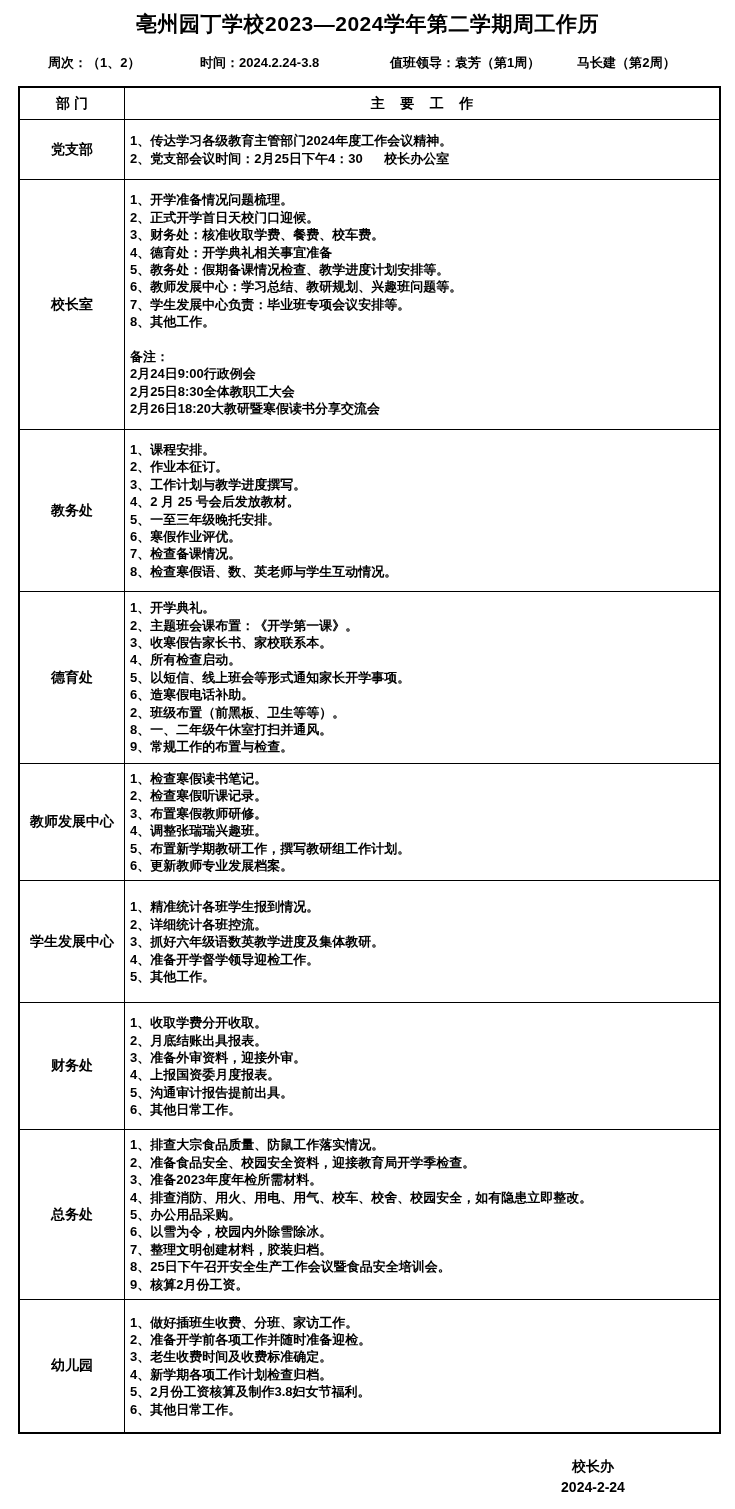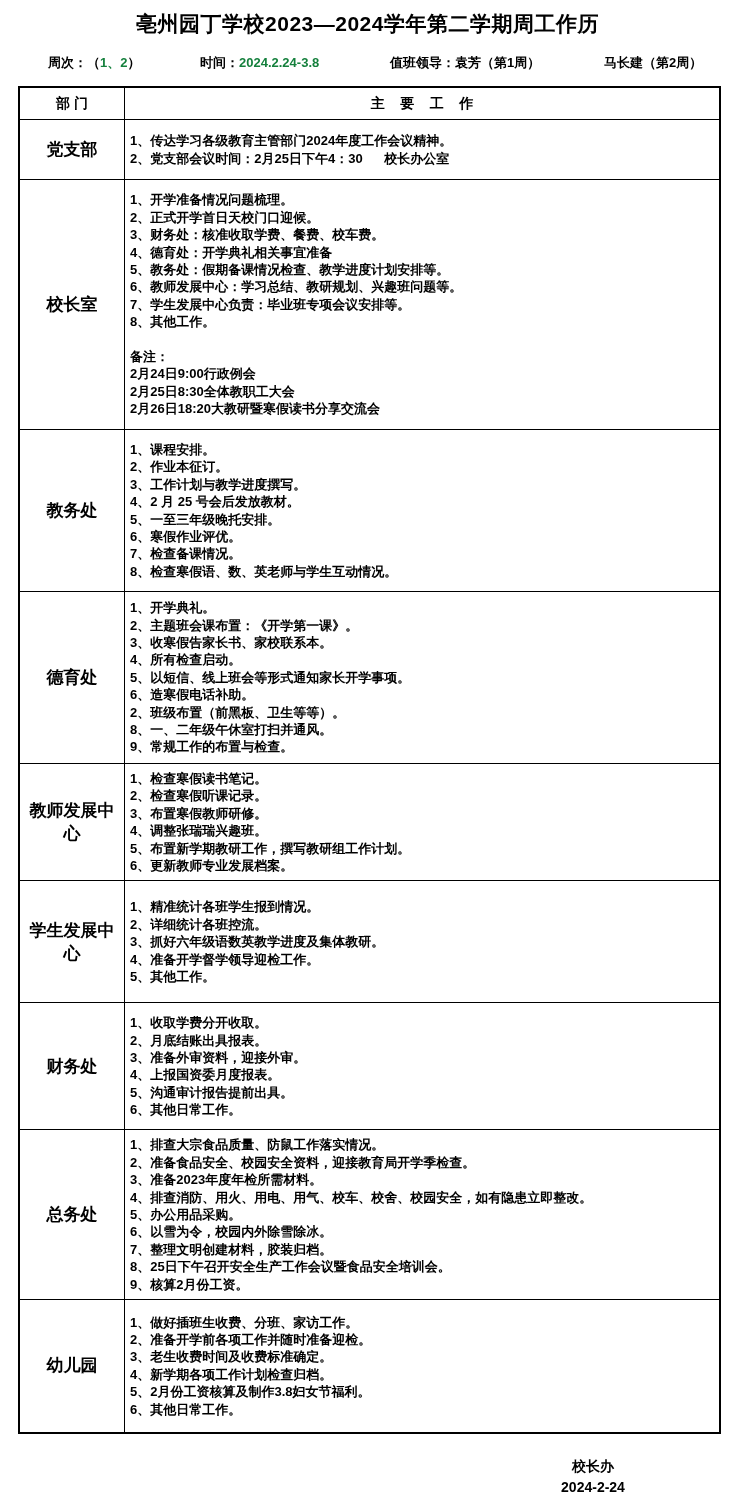--- a/index.html
+++ b/index.html
@@ -24,22 +24,22 @@
     position:relative;
     height:22px;
     margin-top:16px;
     font-size:13px;
     font-weight:bold;
     white-space:pre;
   }
   .meta .m-week{position:absolute;left:48px;top:0;}
   .meta .m-time{position:absolute;left:200px;top:0;}
   .meta .m-duty1{position:absolute;left:390px;top:0;}
-  .meta .m-duty2{position:absolute;left:604px;top:0;}
-  .red{color:#15803d;}
+  .meta .m-duty2{position:absolute;left:577px;top:0;font-family:Liberation Mono, monospace;}
+  .red{color:#000000;}
   table.work{
     border-collapse:collapse;
     margin:10px 0 0 18px;
     width:703px;
     table-layout:fixed;
   }
   table.work,table.work th,table.work td{
     border:1px solid #000;
   }
   table.work{border:2px solid #000;}
@@ -48,21 +48,21 @@
     font-size:14px;
     font-weight:bold;
     text-align:center;
     white-space:pre;
     height:31px;
     padding:0;
   }
   td.dept{
     text-align:center;
     vertical-align:middle;
-    font-size:17px;
+    font-size:14px;
     font-weight:bold;
     padding:0 2px;
   }
   td.tasks{
     vertical-align:middle;
     font-size:13px;
     font-weight:bold;
     padding:6px 4px 6px 5px;
   }
   .line{

